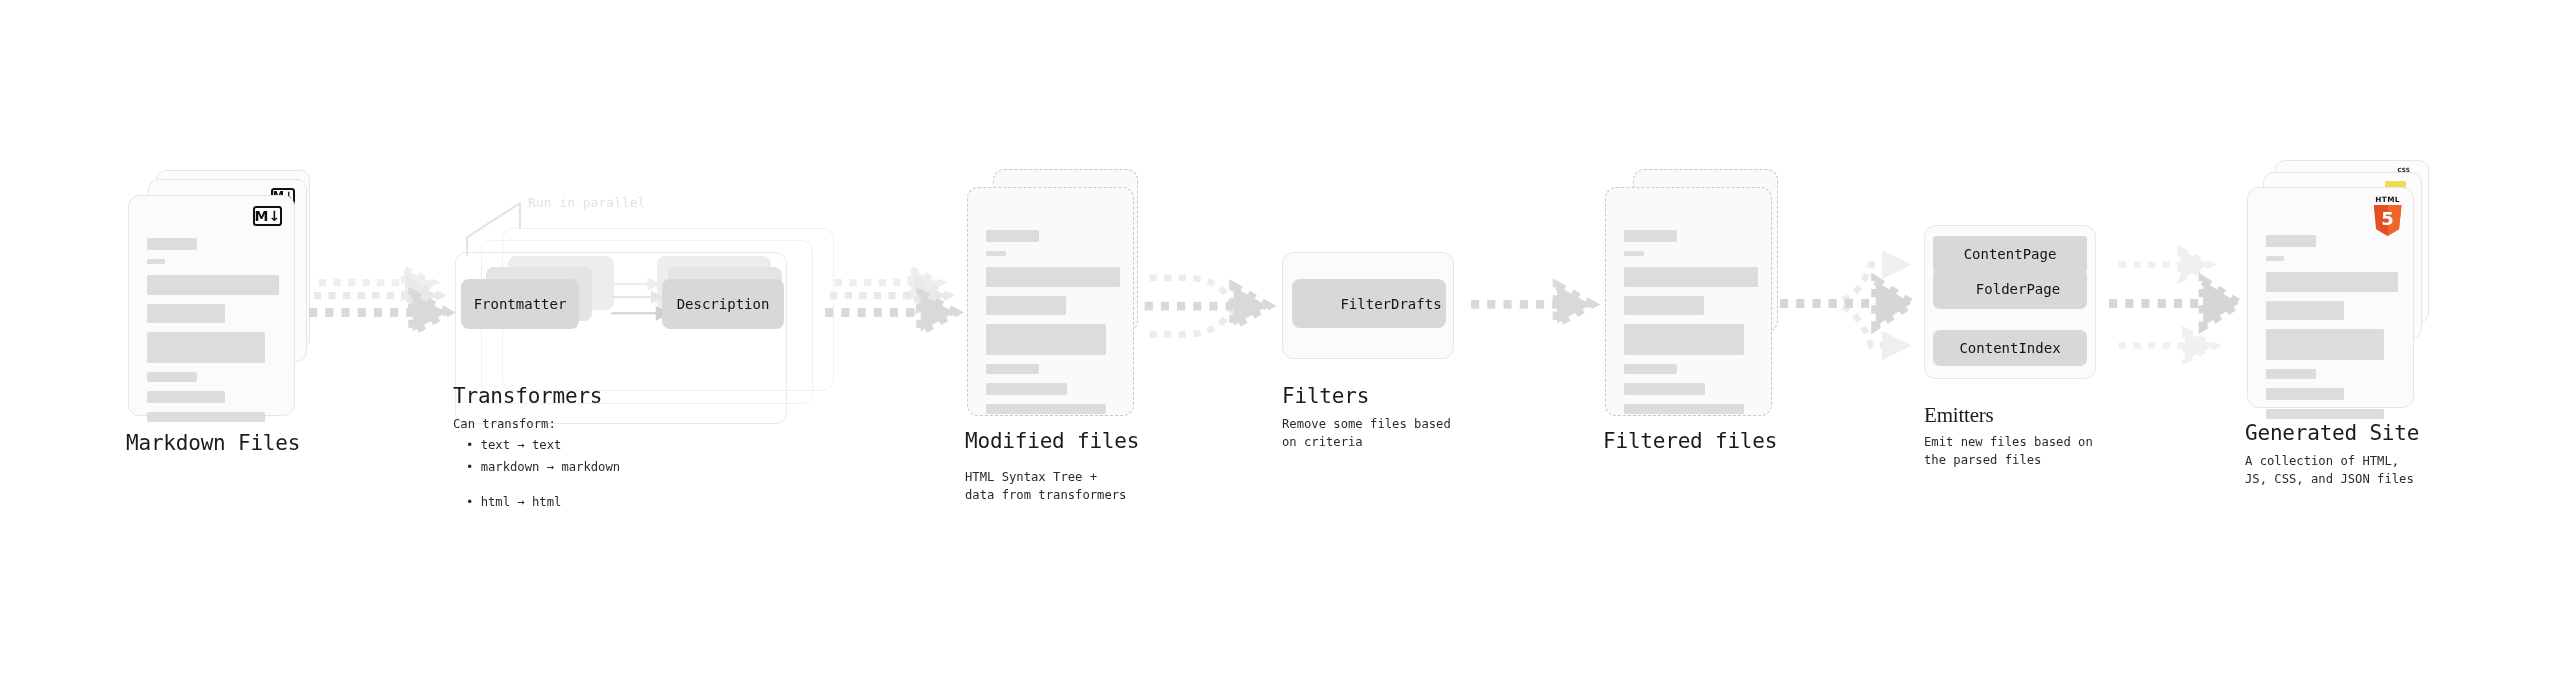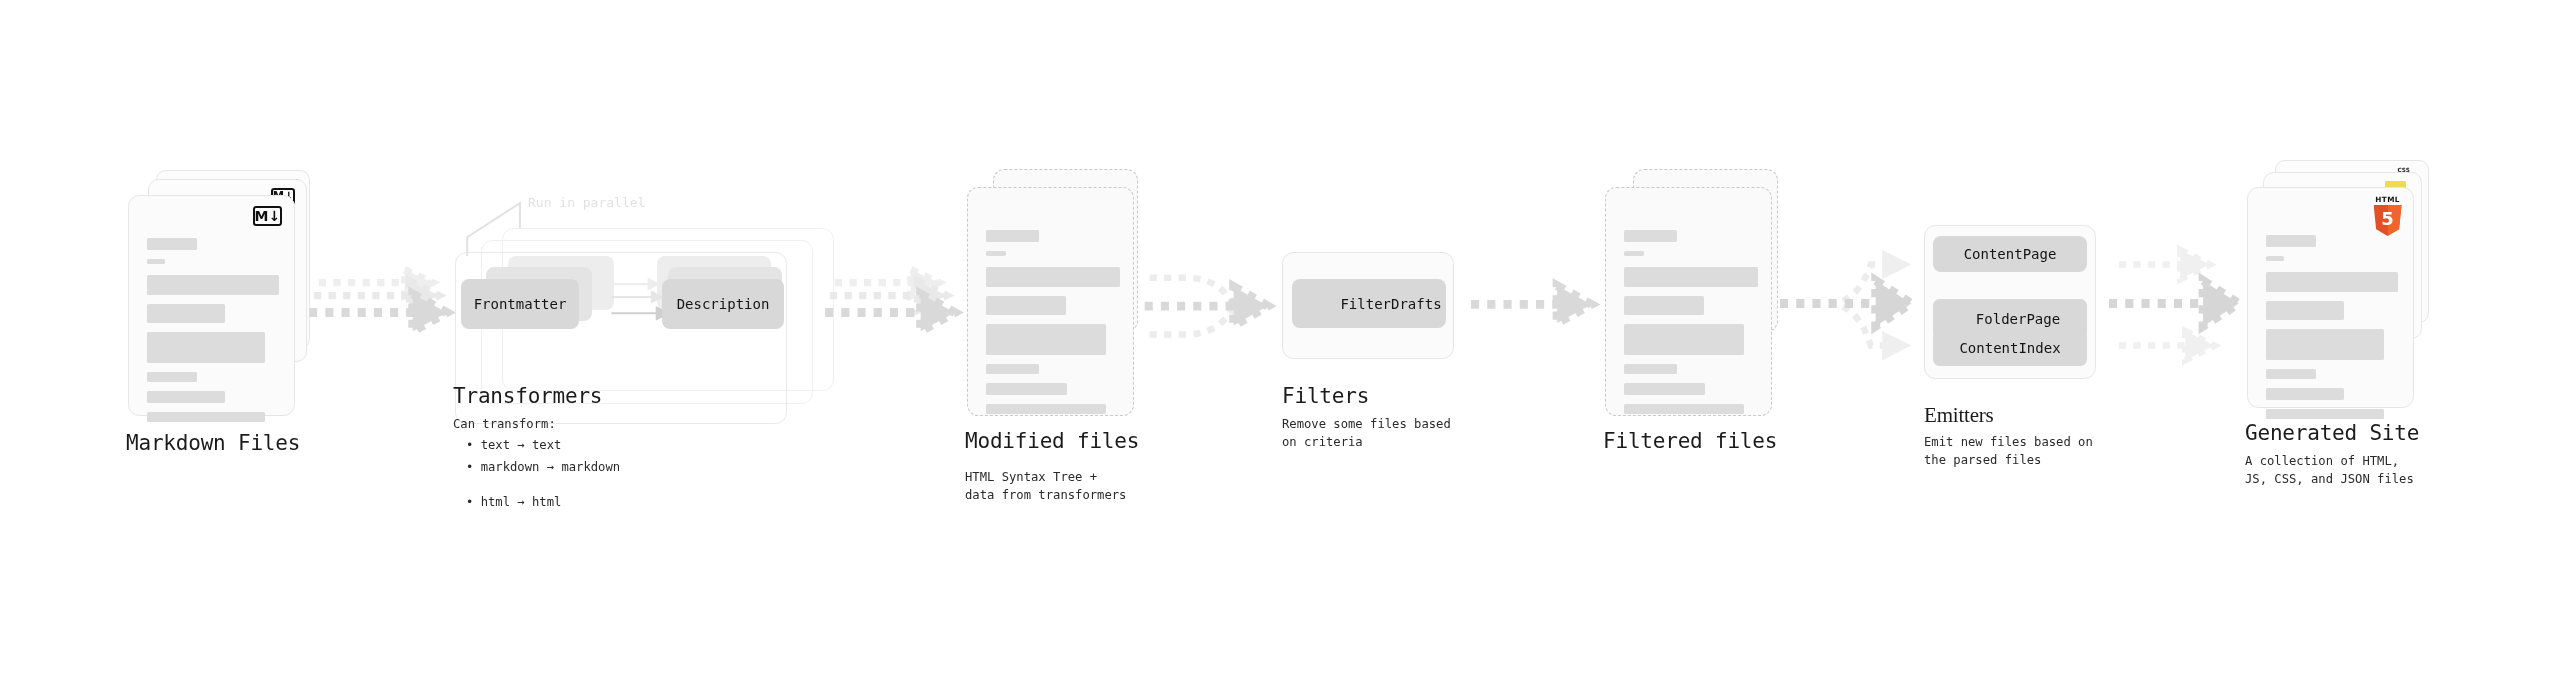--- a/index.html
+++ b/index.html
@@ -294,22 +294,22 @@
       <polygon points="126,122 162,140 126,158"></polygon>
     </g>
     <g stroke="#d6d6d6" stroke-width="11" stroke-dasharray="10 10" fill="#d6d6d6">
       <line x1="0" y1="88" x2="120" y2="88"></line>
       <polygon points="118,60 162,88 118,116"></polygon>
     </g>
   </svg>
 
   <div class="stage">
     <div class="card" style="left:1924px; top:225px; width:172px; height:154px;"></div>
-    <div class="pill" style="left:1933px; top:236px; width:154px; height:36px; border-radius:8px;">ContentPage</div>
-    <div class="pill" style="left:1933px; top:299px; width:154px; height:40px; border-radius:6.5px;padding-left:16px;">FolderPage</div>
+    <div class="pill" style="left:1933px; top:236px; width:154px; height:36px; border-radius:3px;">ContentPage</div>
+    <div class="pill" style="left:1933px; top:269px; width:154px; height:40px; border-radius:6.5px;padding-left:16px;">FolderPage</div>
     <div class="pill" style="left:1933px; top:330px; width:154px; height:36px; border-radius:6.5px;">ContentIndex</div>
     <div class="title" style="left:1924px; top:403px;font-family:Liberation Serif, serif;">Emitters</div>
     <div class="subtitle" style="left:1924px; top:434px;">Emit new files based on
 the parsed files</div>
   </div>
 
   <svg style="left:2109px; top:232px; width:146px; height:138px;" viewBox="0 0 180 170" width="146" height="138">
     <g stroke="#f0f0f0" stroke-width="8" stroke-dasharray="9 9" fill="#f0f0f0">
       <line x1="12" y1="40" x2="90" y2="40"></line>
         <polygon points="88,22 124,40 88,58"></polygon>

